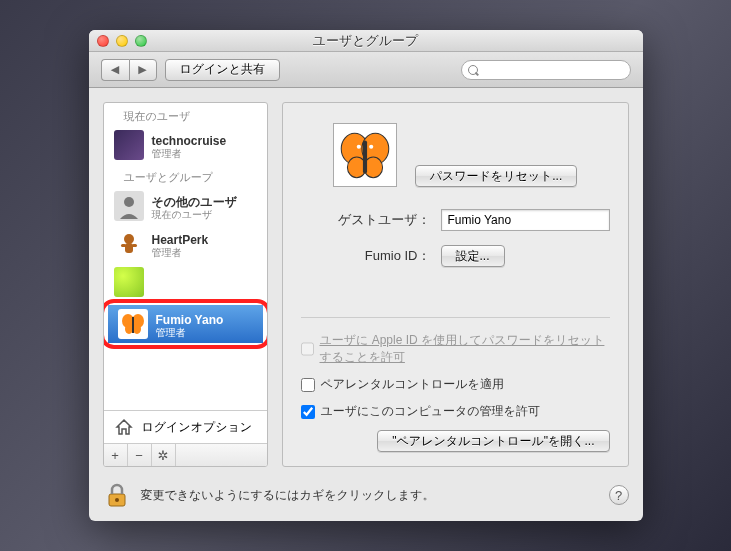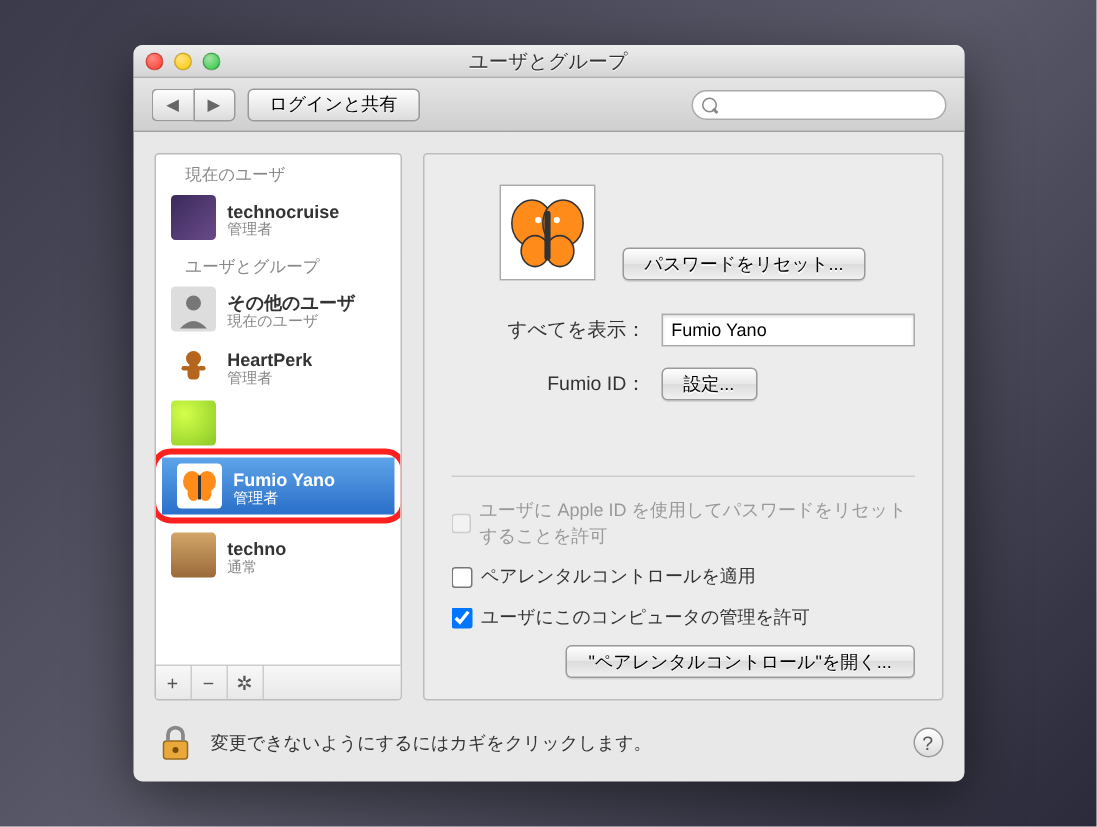--- a/index.html
+++ b/index.html
@@ -117,21 +117,21 @@
 }
 .form-row { display: flex; align-items: center; gap: 10px; margin-bottom: 14px; }
 .form-row label { width: 130px; text-align: right; font-size: 13px; color: #333; }
 .form-row input[type=text] {
   flex: 1; height: 22px; border: 1px solid #aaa;
   padding: 0 6px; font-size: 12px; background: #fff;
   box-shadow: inset 0 1px 2px rgba(0,0,0,0.15);
 }
 .checks { margin-top: 50px; border-top: 1px solid #ccc; padding-top: 14px; }
 .check-row { display: flex; align-items: center; gap: 6px; margin-bottom: 10px; font-size: 12px; color: #333; }
-.check-row.disabled { color: #999; }
+.check-row.disabled { color: #999; text-decoration: underline; }
 .check-row input { width: 14px; height: 14px; }
 .pc-btn-row { display: flex; justify-content: flex-end; margin-top: 4px; }
 
 .lock-row { display: flex; align-items: center; gap: 10px; padding: 0 14px 12px; font-size: 12px; color: #333; }
 .lock { width: 28px; height: 28px; }
 .help { margin-left: auto; width: 20px; height: 20px; border: 1px solid #999; border-radius: 50%; background: linear-gradient(#fff,#ddd); font-size: 13px; color: #555; display: flex; align-items: center; justify-content: center; cursor: pointer; }
 </style>
 </head>
 <body>
 
@@ -216,29 +216,28 @@
                   <rect x="14" y="8" width="2" height="16" fill="#333"></rect>
                 </svg>
             </div>
             <div class="txt">
               <span class="nm">Fumio Yano</span>
               <span class="rl">管理者</span>
             </div>
           </div>
         </div>
 
-        <div class="sb-item">
-          <div class="av" style="background:linear-gradient(#d2a668,#9a6a3a)"></div>
-          <div class="txt">
-            <span class="nm">techno</span>
-            <span class="rl">通常</span>
-          </div>
-        </div>
-      </div>
-
+      </div>
+
+      <div class="login-opt">
+        <svg class="house" viewBox="0 0 20 20">
+            <path d="M3 10 L10 3 L17 10 L15 10 L15 17 L12 17 L12 12 L8 12 L8 17 L5 17 L5 10 Z" fill="none" stroke="#555" stroke-width="1.5"></path>
+          </svg>
+        <span>ログインオプション</span>
+      </div>
       <div class="footer-btns">
         <button>+</button>
         <button>−</button>
         <button>✲</button>
       </div>
     </div>
 
     <div class="main">
       <div class="avatar-row">
         <div class="big-av">
@@ -249,21 +248,21 @@
               <ellipse cx="38" cy="42" rx="9" ry="10" fill="#ff8c1a" stroke="#333"></ellipse>
               <rect x="28" y="16" width="4" height="32" rx="2" fill="#333"></rect>
               <circle cx="24" cy="22" r="2" fill="#fff"></circle>
               <circle cx="36" cy="22" r="2" fill="#fff"></circle>
             </svg>
         </div>
         <button class="aqua-btn">パスワードをリセット...</button>
       </div>
 
       <div class="form-row">
-        <label>すべてを表示：</label>
+        <label>ゲストユーザ：</label>
         <input type="text" value="Fumio Yano" style="">
       </div>
       <div class="form-row">
         <label>Fumio ID：</label>
         <button class="aqua-btn">設定...</button>
       </div>
 
       <div class="checks">
         <div class="check-row disabled">
           <input type="checkbox" disabled="" style="">

